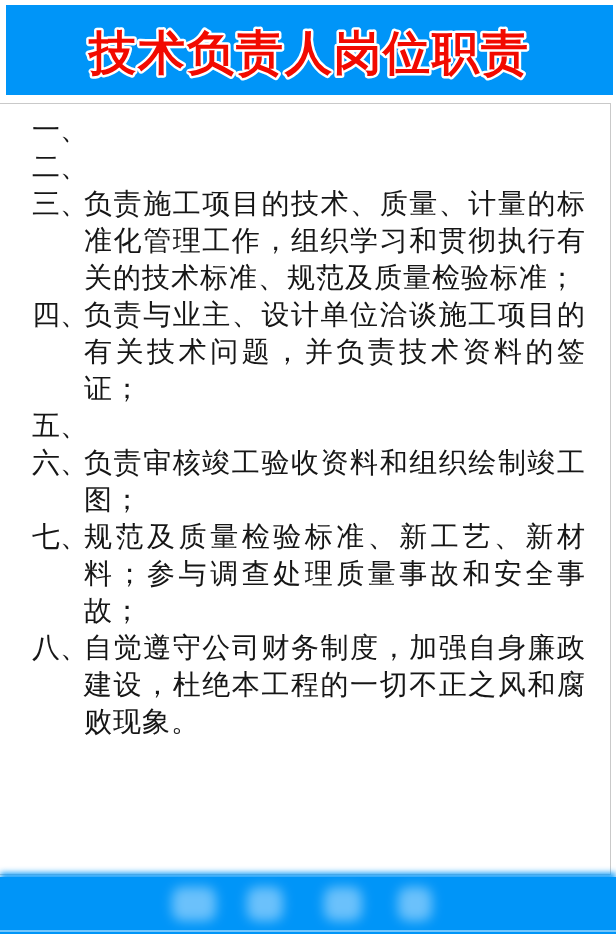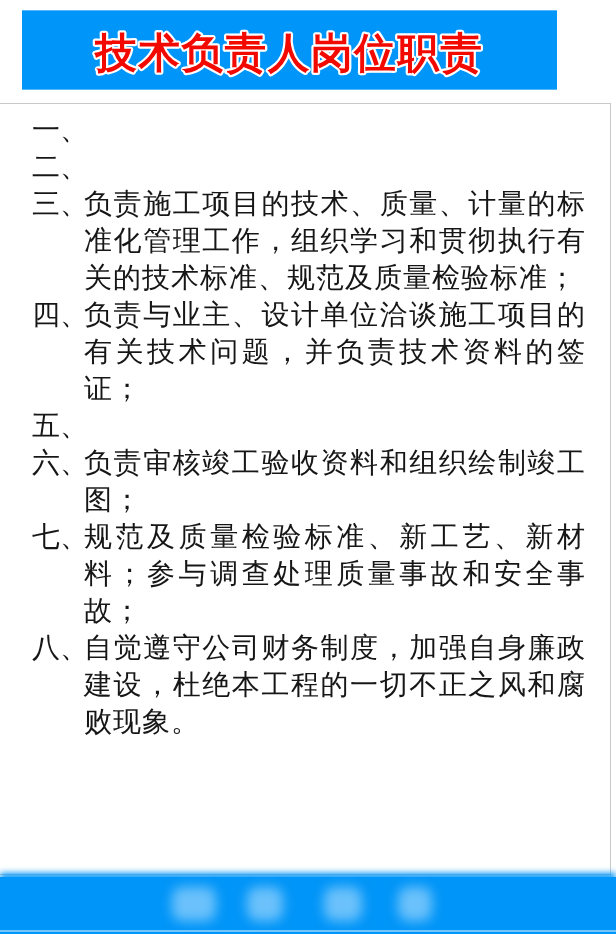--- a/index.html
+++ b/index.html
@@ -9,22 +9,22 @@
     height: 934px;
     margin: 0 auto;
     background: #ffffff;
     overflow: hidden;
     font-family: "DejaVu Sans", "Liberation Sans", sans-serif;
   }
 
   
   .header {
     position: absolute;
-    left: 22px; top: 5px;
-    width: 535px; height: 90px;
+    left: 6px; top: 5px;
+    width: 607px; height: 90px;
     display: flex; align-items: center; justify-content: flex-end;
   }
   .title-svg { width: 100%; height: 100%; display: block; }
   .title-svg text {
     font-family: "DejaVu Serif", "Liberation Serif", serif;
     font-size: 47px;
     font-weight: bold;
     letter-spacing: 2px;
     stroke: #ffffff;
     stroke-width: 5px;

